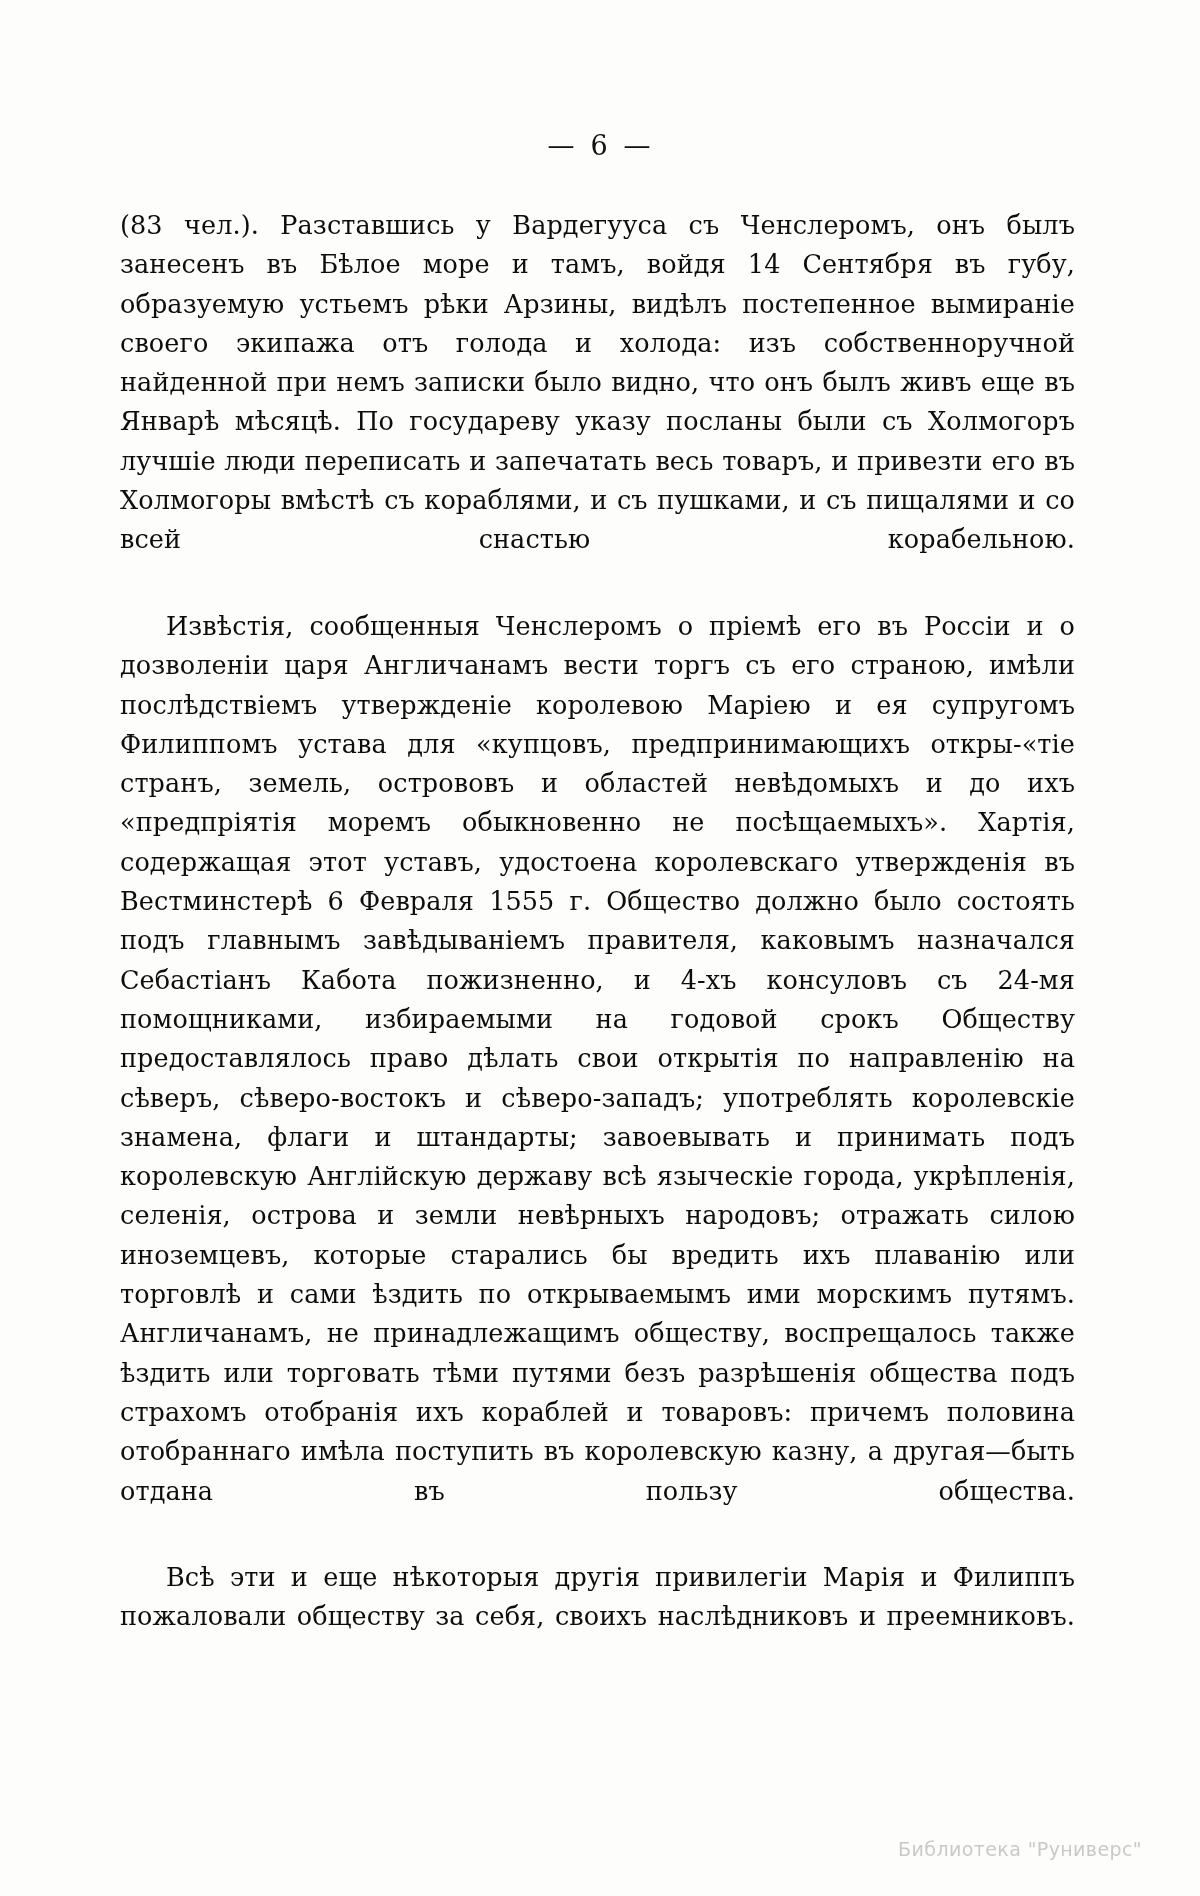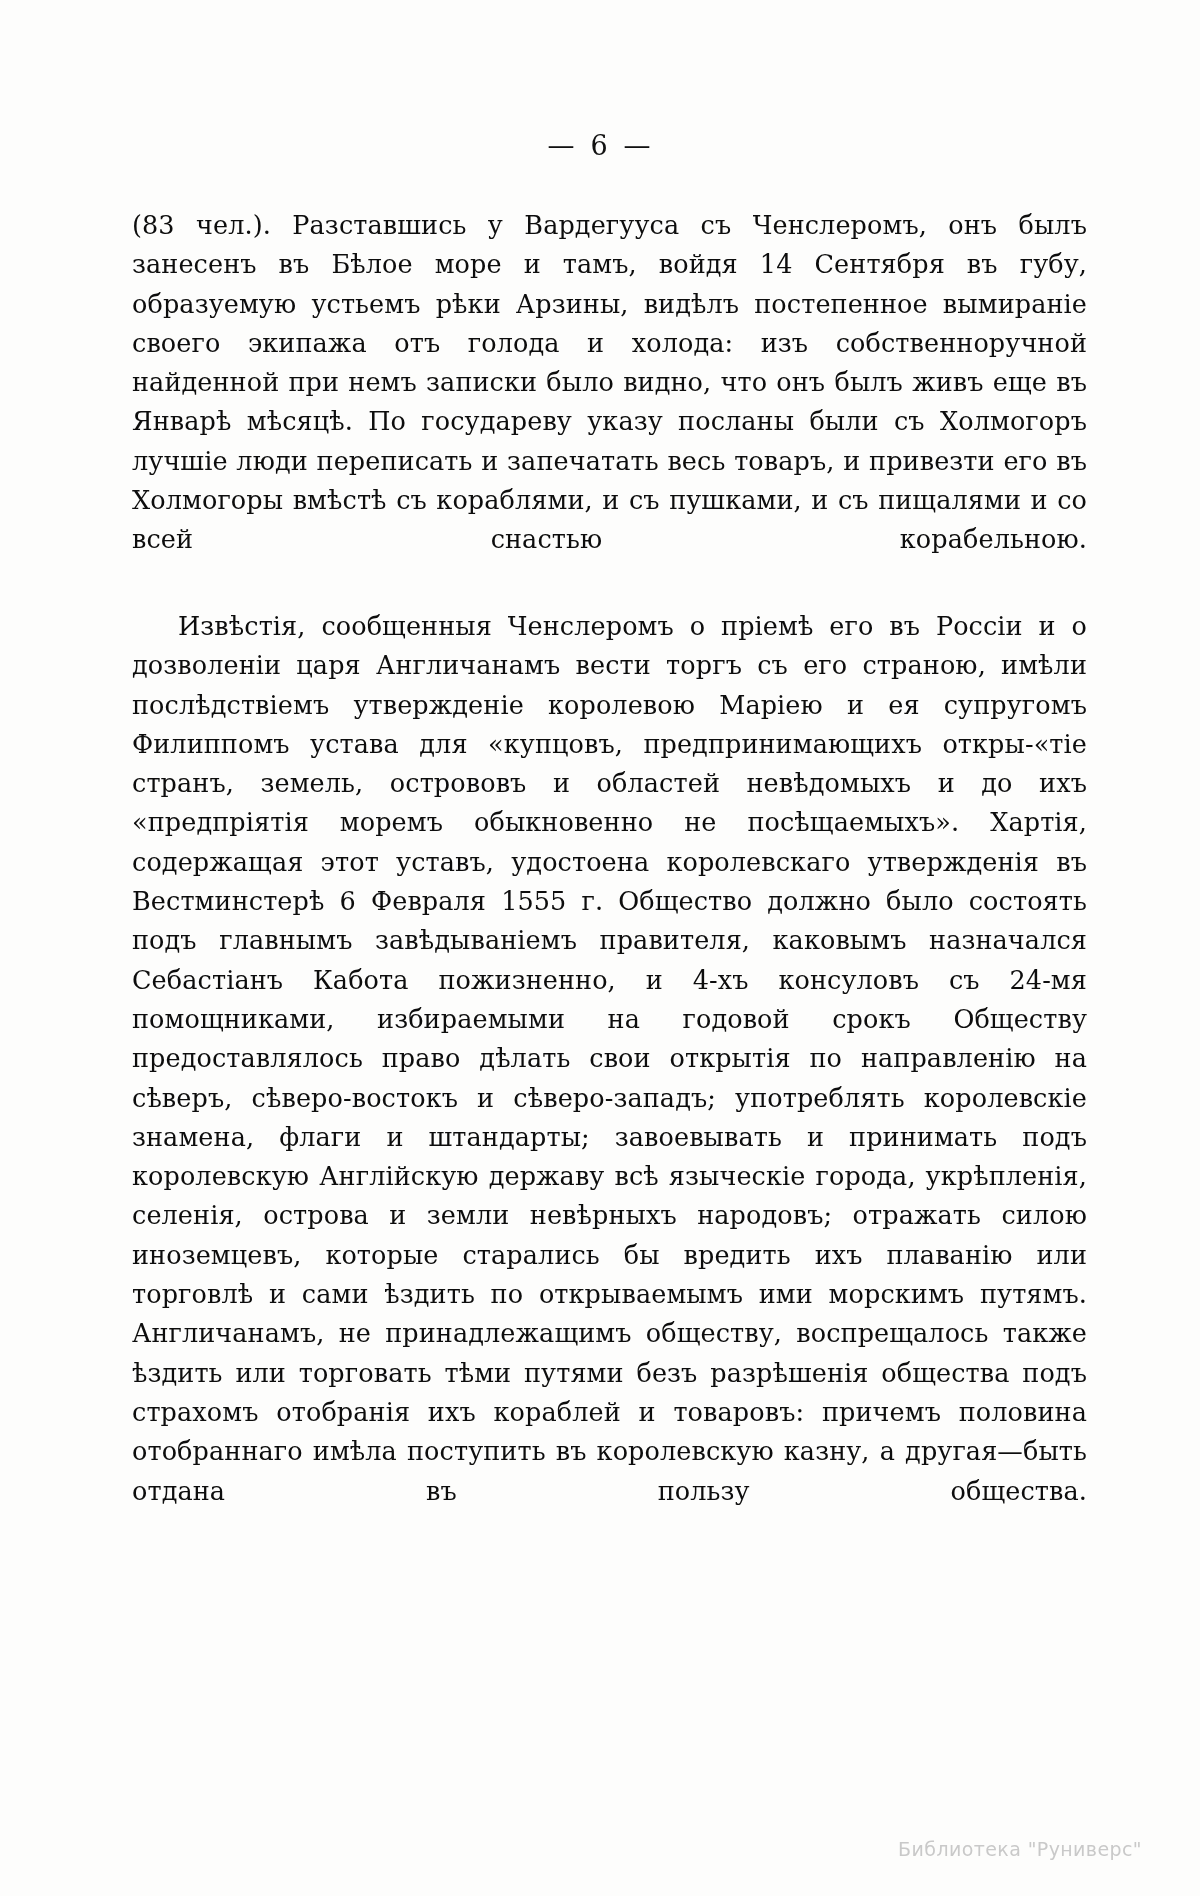--- a/index.html
+++ b/index.html
@@ -32,21 +32,21 @@
     letter-spacing: 2px;
     color: #111;
     font-family: "DejaVu Serif", serif;
   }
   .page-number .dash {
     display: inline-block;
     padding: 0 14px;
   }
   .text-block {
     position: absolute;
-    left: 132px;
+    left: 120px;
     top: 206px;
     width: 955px;
   }
   p.para {
     margin: 0 0 0 0;
     font-size: 25.5px;
     line-height: 39.3px;
     text-align: justify;
     text-justify: inter-word;
     color: #0d0d0d;
@@ -82,17 +82,18 @@
 
 <div class="page">
 
   <div class="page-number">
     <span class="dash">—</span><span>6</span><span class="dash">—</span>
   </div>
 
   <div class="text-block">
     <p class="para">(83 чел.). Разставшись у Вардегууса съ Ченслеромъ, онъ былъ занесенъ въ Бѣлое море и тамъ, войдя 14 Сентября въ губу, образуемую устьемъ рѣки Арзины, видѣлъ постепенное вымираніе своего экипажа отъ голода и холода: изъ собственноручной найденной при немъ записки было видно, что онъ былъ живъ еще въ Январѣ мѣсяцѣ. По государеву указу посланы были съ Холмогоръ лучшіе люди переписать и запечатать весь товаръ, и привезти его въ Холмогоры вмѣстѣ съ кораблями, и съ пушками, и съ пищалями и со всей снастью корабельною.</p>
     <p class="para indent">Извѣстія, сообщенныя Ченслеромъ о пріемѣ его въ Россіи и о дозволеніи царя Англичанамъ вести торгъ съ его страною, имѣли послѣдствіемъ утвержденіе королевою Маріею и ея супругомъ Филиппомъ устава для «купцовъ, предпринимающихъ откры-«тіе странъ, земель, острововъ и областей невѣдомыхъ и до ихъ «предпріятія моремъ обыкновенно не посѣщаемыхъ». Хартія, содержащая этот уставъ, удостоена королевскаго утвержденія въ Вестминстерѣ 6 Февраля 1555 г. Общество должно было состоять подъ главнымъ завѣдываніемъ правителя, каковымъ назначался Себастіанъ Кабота пожизненно, и 4-хъ консуловъ съ 24-мя помощниками, избираемыми на годовой срокъ  Обществу предоставлялось право дѣлать свои открытія по направленію на сѣверъ, сѣверо-востокъ и сѣверо-западъ; употреблять королевскіе знамена, флаги и штандарты; завоевывать и принимать подъ королевскую Англійскую державу всѣ языческіе города, укрѣпленія, селенія, острова и земли невѣрныхъ народовъ; отражать силою иноземцевъ, которые старались бы вредить ихъ плаванію или торговлѣ и сами ѣздить по открываемымъ ими морскимъ путямъ. Англичанамъ, не принадлежащимъ обществу, воспрещалось также ѣздить или торговать тѣми путями безъ разрѣшенія общества подъ страхомъ отобранія ихъ кораблей и товаровъ: причемъ половина отобраннаго имѣла поступить въ королевскую казну, а другая—быть отдана въ пользу общества.</p>
+    <p class="para indent">Всѣ эти и еще нѣкоторыя другія привилегіи Марія и Филиппъ пожаловали обществу за себя, своихъ наслѣдниковъ и преемниковъ.</p>
   </div>
 
   <div class="watermark">Библиотека "Руниверс"</div>
 
 </div>
 
 </body></html>

